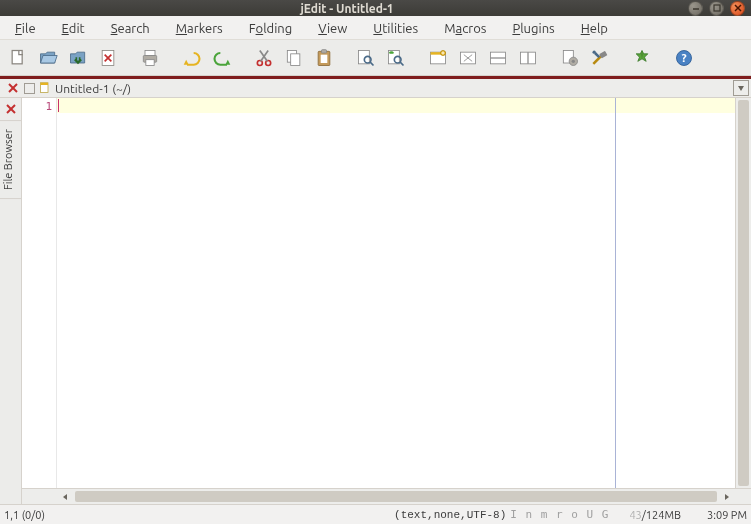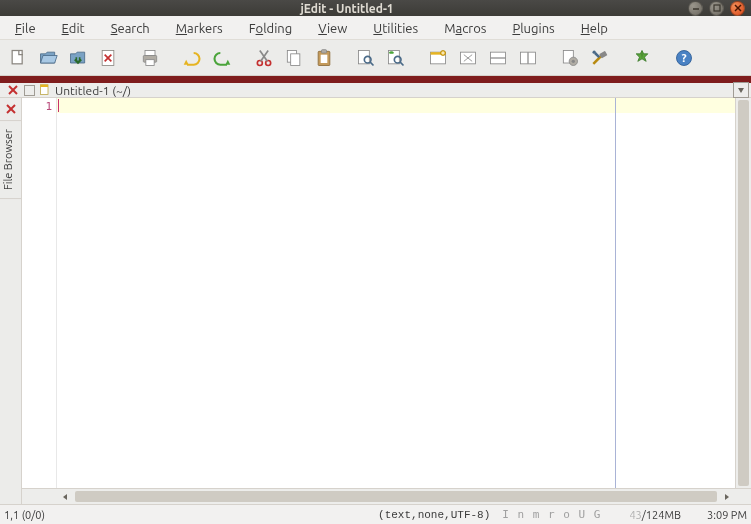--- a/index.html
+++ b/index.html
@@ -11,21 +11,21 @@
 .win-min { background: radial-gradient(circle at 30% 30%, #9a968c, #6b675f); }
 .win-max { background: radial-gradient(circle at 30% 30%, #9a968c, #6b675f); }
 .win-close { background: radial-gradient(circle at 30% 30%, #f28c56, #d9491a); }
 .menubar { background: #f2f1f0; height: 24px; display: flex; align-items: center; padding: 0 6px; gap: 8px; border-bottom: 1px solid #e0ddd7; }
 .menu-item { padding: 2px 9px; font-size: 13px; color: #3c3c3c; cursor: default; }
 .menu-item u { text-decoration: underline; }
 .toolbar { background: #ececea; height: 36px; display: flex; align-items: center; padding: 0 4px; gap: 2px; border-bottom: 1px solid #d6d2cc; }
 .tb-btn { width: 28px; height: 28px; border: 1px solid transparent; border-radius: 3px; display: flex; align-items: center; justify-content: center; cursor: default; }
 .tb-sep { width: 10px; }
 .tb-icon { width: 20px; height: 20px; }
-.buffer-bar { background: #ededeb; height: 22px; display: flex; align-items: center; padding: 0 2px; border-top: 7px solid #7f1d1d; border-bottom: 1px solid #d6d2cc; }
+.buffer-bar { background: #ededeb; height: 22px; display: flex; align-items: center; padding: 0 2px; border-top: 3px solid #7f1d1d; border-bottom: 1px solid #d6d2cc; }
 .buffer-close { width: 16px; height: 16px; margin: 0 3px; display:flex; align-items:center; justify-content:center; }
 .buffer-sq { width: 11px; height: 11px; border: 1px solid #a09c94; margin-right: 4px; display:flex; align-items:center; justify-content:center; }
 .buffer-icon { width: 12px; height: 12px; margin-right: 4px; }
 .buffer-name { font-size: 12px; color: #3c3c3c; flex: 1; }
 .buffer-dd { width: 16px; height: 16px; border: 1px solid #a09c94; margin-left: 4px; display:flex;align-items:center;justify-content:center; }
 .main-area { flex: 1; display: flex; min-height: 0; }
 .left-panel { width: 22px; background: #ececea; display: flex; flex-direction: column; border-right: 1px solid #d6d2cc; }
 .left-close { width: 16px; height: 16px; margin: 3px auto; display:flex;align-items:center;justify-content:center; }
 .left-tab { writing-mode: vertical-rl; transform: rotate(180deg); font-size: 11px; padding: 8px 2px; text-align: center; color: #3c3c3c; border-top: 1px solid #d6d2cc; border-bottom: 1px solid #d6d2cc; cursor: default; }
 .editor-wrap { flex: 1; display: flex; flex-direction: column; min-width: 0; background: #fff; }
@@ -40,21 +40,21 @@
 .hscroll-region { height: 16px; display: flex; background: #ededeb; border-top: 1px solid #d6d2cc; }
 .hscroll-left, .hscroll-right { width: 16px; display:flex;align-items:center;justify-content:center; }
 .hscroll-track { flex: 1; position: relative; }
 .hscroll-track::before { content:""; position:absolute; top:2px; left:2px; right:2px; bottom:2px; background:#cfcbc3; border-radius:2px; }
 .hscroll-corner { width: 16px; }
 .gutter-margin { width: 35px; }
 .statusbar { height: 20px; background: #f2f1f0; border-top: 1px solid #d6d2cc; display: flex; align-items: center; font-size: 11px; padding: 0 4px; color: #3c3c3c; }
 .sb-pos { min-width: 60px; }
 .sb-spacer { flex: 1; }
 .sb-mode { margin-right: 4px; font-family: Liberation Mono, monospace; }
-.sb-flags { color: #a0a0a0; font-family: monospace; letter-spacing: 1px; margin: 0 8px; }
+.sb-flags { color: #a0a0a0; font-family: monospace; letter-spacing: 1px; margin: 0 0; }
 .sb-mem { margin: 0 20px; }
 .sb-mem .dim { color: #b0b0b0; }
 .sb-time { margin-left: 6px; }
 </style>
 </head>
 <body>
 
 <div class="titlebar">
   <div class="titlebar-title">jEdit - Untitled-1</div>
   <div class="win-controls">

